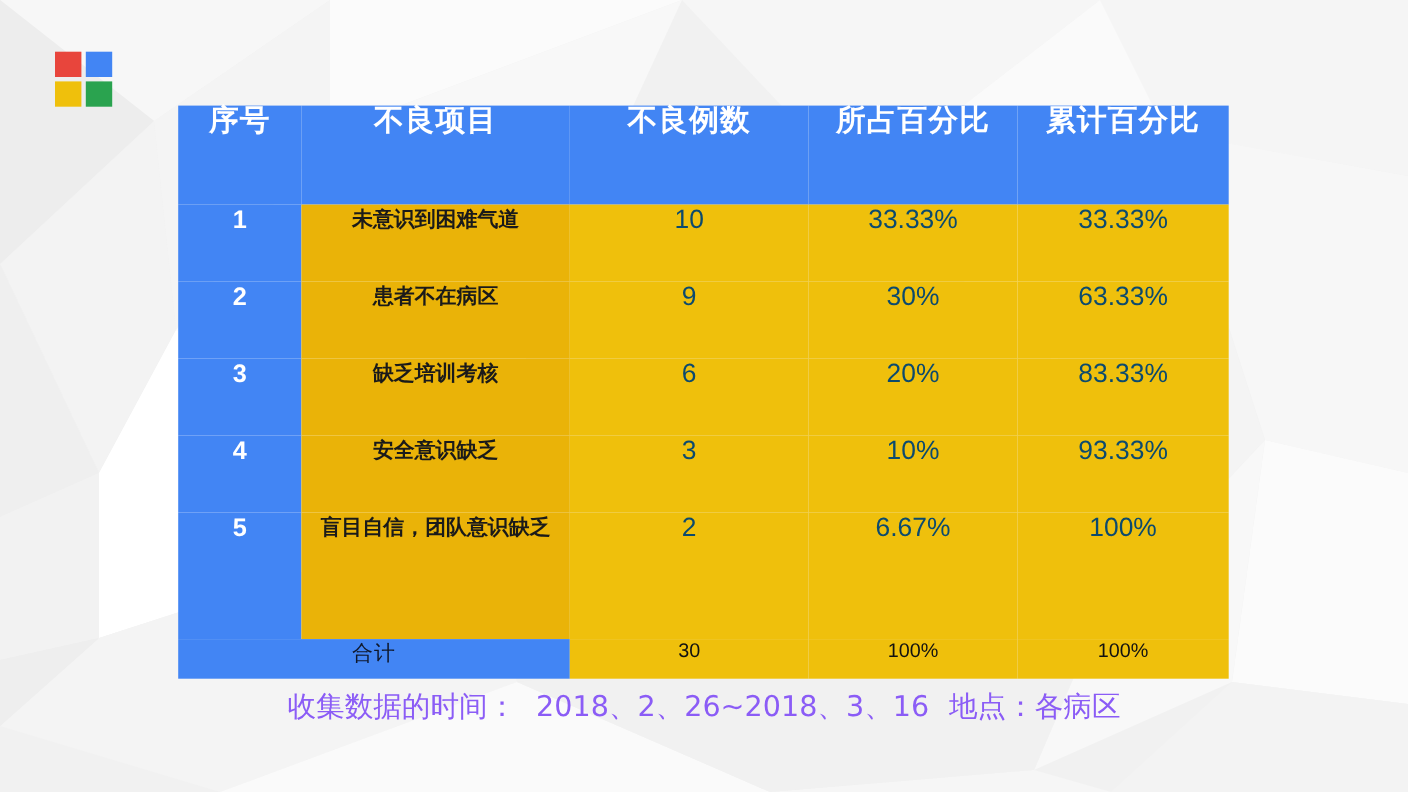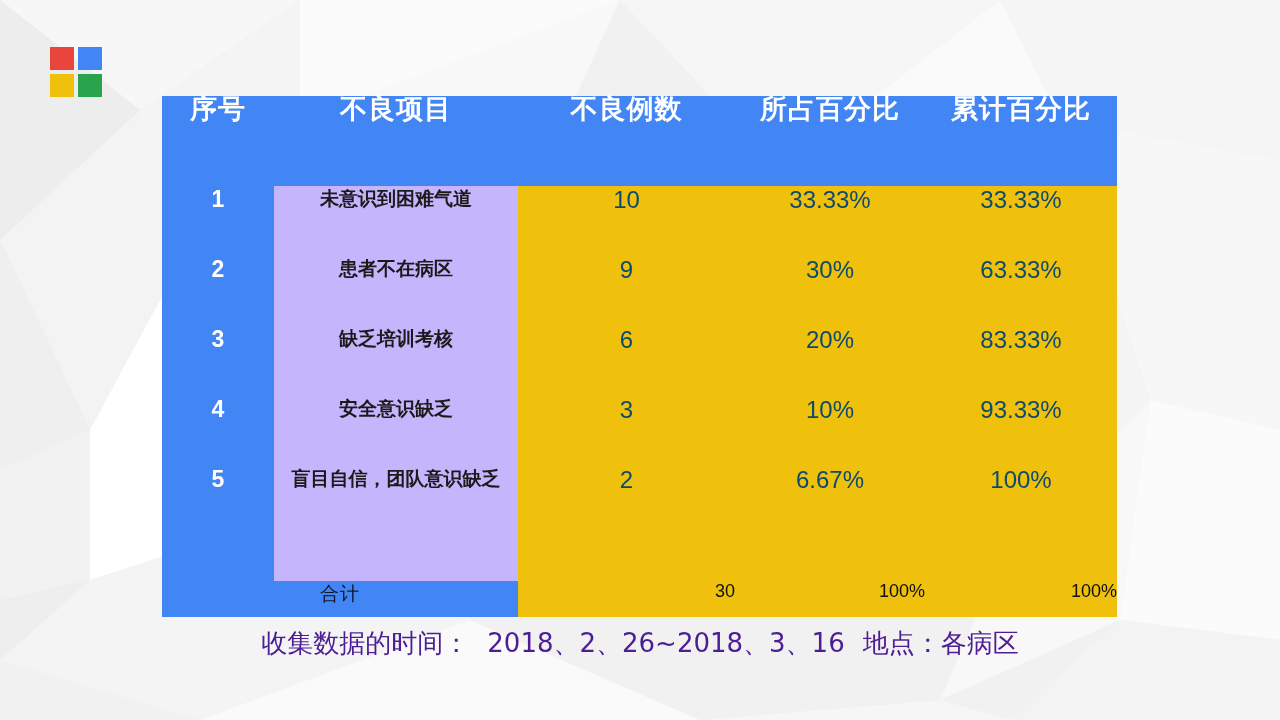--- a/index.html
+++ b/index.html
@@ -90,21 +90,21 @@
     font-size: 23px;
     font-weight: bold;
     text-align: center;
     box-sizing: border-box;
     border-top: 3px solid #ffffff;
     border-right: 2px solid #ffffff;
     padding-top: 21px;
   }
   
   .item-cell {
-    background: #c4b5fd;
+    background: #eab308;
     color: #1a1a1a;
     font-size: 19px;
     font-weight: bold;
     text-align: center;
     box-sizing: border-box;
     border-top: 3px solid #ffffff;
     border-right: 2px solid #ffffff;
     padding-top: 22px;
   }
   
@@ -140,38 +140,38 @@
     box-sizing: border-box;
     border-top: 3px solid #ffffff;
     border-right: 2px solid #ffffff;
     padding-top: 7px;
     letter-spacing: 1px;
   }
   .total-num {
     background: #efc00c;
     color: #111111;
     font-size: 18px;
-    text-align: right;
+    text-align: center;
     height: 36px;
     box-sizing: border-box;
     border-top: 3px solid #ffffff;
     border-right: 2px solid #ffffff;
     padding-top: 8px;
   }
   .total-num.last { border-right: 0; }
 
   
   #footer {
     position: absolute;
     left: 0;
     top: 624px;
     width: 1280px;
     z-index: 3;
     text-align: center;
-    color: #4c1d95;
+    color: #8b5cf6;
     font-size: 26px;
     line-height: 38px;
     font-family: "DejaVu Sans", "Liberation Sans", sans-serif;
   }
   #footer .fline { white-space: pre; }
   #footer .gap-a { display: inline-block; width: 18px; }
   #footer .gap-b { display: inline-block; width: 120px; }
 </style>
 </head>
 <body>

